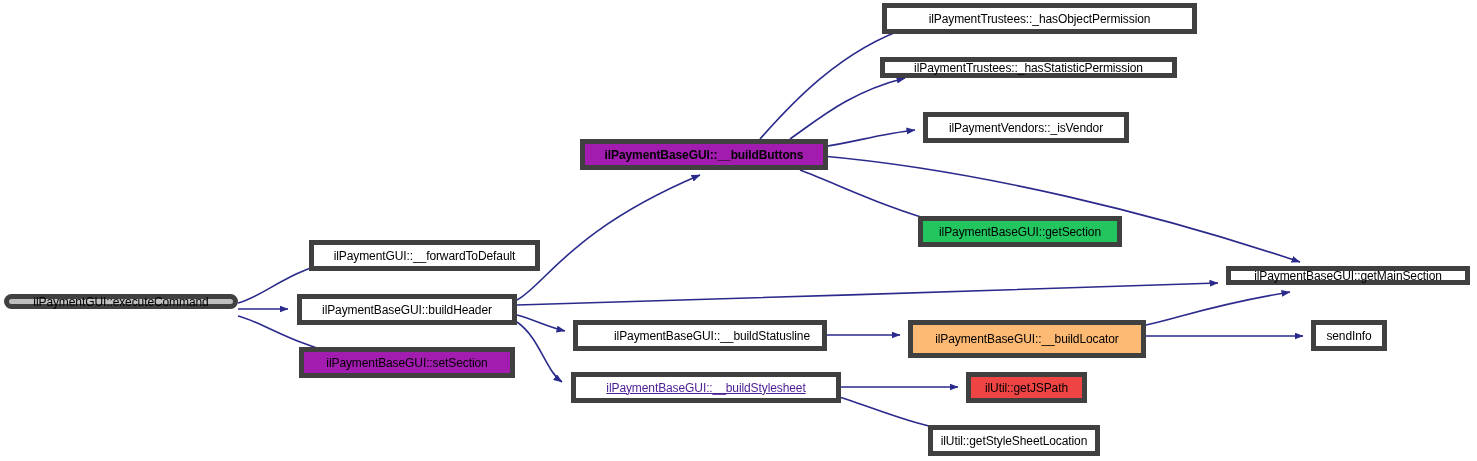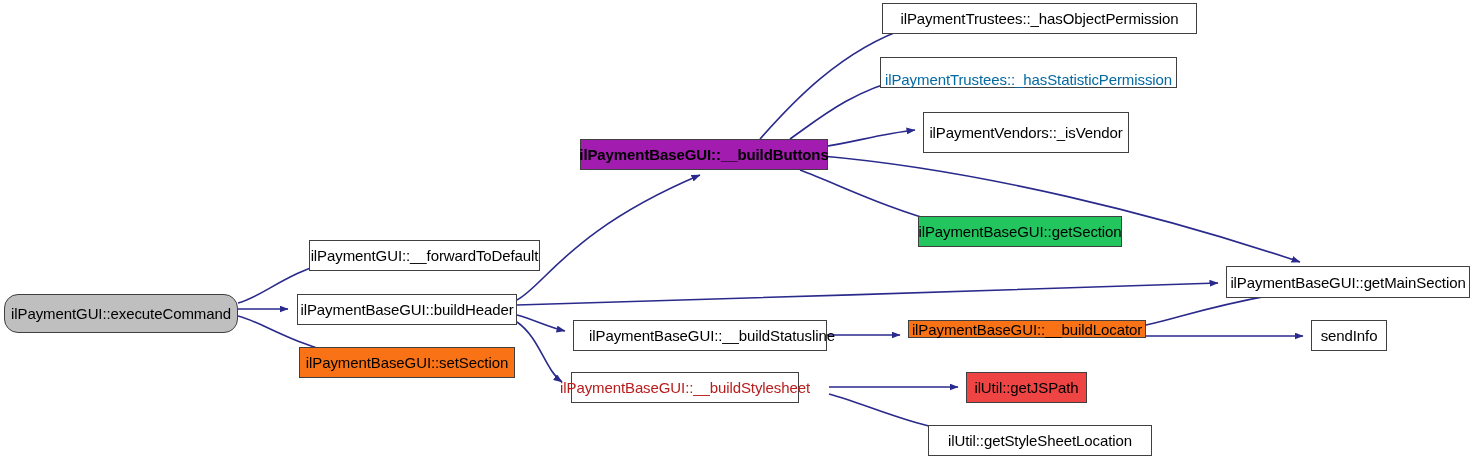--- a/index.html
+++ b/index.html
@@ -22,28 +22,28 @@
     position: absolute;
     left: 0;
     top: 0;
     width: 1477px;
     height: 461px;
     pointer-events: none;
   }
   .graph-node {
     position: absolute;
     box-sizing: border-box;
-    border: 1px solid #ef4444;
+    border: 5px solid #ef4444;
     background: #ffffff;
     display: flex;
     align-items: center;
     justify-content: center;
     white-space: nowrap;
     color: #000000;
-    font-size: 15px;
+    font-size: 12px;
     line-height: 1;
     letter-spacing: -0.1px;
     font-family: "Liberation Sans", "DejaVu Sans", sans-serif;
   }
   .graph-node.highlight {
     background: #bfbfbf;
   }
   .node-label {
     display: block;
     padding: 0 7px;
@@ -75,63 +75,63 @@
         <path d="M 822,156 C 980,170 1160,215 1300,262" fill="none" stroke="#2a2a8c" stroke-width="1.6" marker-end="url(#arrowhead)"></path>
         <path d="M 827,335 L 900,335" fill="none" stroke="#2a2a8c" stroke-width="1.6" marker-end="url(#arrowhead)"></path>
         <path d="M 1146,325 C 1180,318 1210,305 1290,292" fill="none" stroke="#2a2a8c" stroke-width="1.6" marker-end="url(#arrowhead)"></path>
         <path d="M 1146,336 L 1303,336" fill="none" stroke="#2a2a8c" stroke-width="1.6" marker-end="url(#arrowhead)"></path>
         <path d="M 829,387 L 958,387" fill="none" stroke="#2a2a8c" stroke-width="1.6" marker-end="url(#arrowhead)"></path>
         <path d="M 829,394 C 870,405 905,425 982,437" fill="none" stroke="#2a2a8c" stroke-width="1.6" marker-end="url(#arrowhead)"></path>
       </g>
   </svg>
 
   <div id="nodes-layer">
-      <div class="graph-node highlight" style="left: 4px; top: 294px; width: 234px; height: 39px; border-color: rgb(64, 64, 64); background: rgb(191, 191, 191); color: rgb(0, 0, 0); border-radius: 14px;">
+      <div class="graph-node highlight" style="left: 4px; top: 294px; width: 234px; height: 15px; border-color: rgb(64, 64, 64); background: rgb(191, 191, 191); color: rgb(0, 0, 0); border-radius: 14px;">
         <span class="node-label">ilPaymentGUI::executeCommand</span>
       </div>
       <div class="graph-node" style="left: 292px; top: 240px; width: 231px; height: 31px; border-color: rgb(64, 64, 64); background: rgb(255, 255, 255); color: rgb(0, 0, 0); margin-left: 17px;">
         <span class="node-label">ilPaymentGUI::__forwardToDefault</span>
       </div>
       <div class="graph-node" style="left: 297px; top: 294px; width: 220px; height: 31px; border-color: rgb(64, 64, 64); background: rgb(255, 255, 255); color: rgb(0, 0, 0); align-items: center;">
         <span class="node-label">ilPaymentBaseGUI::buildHeader</span>
       </div>
-      <div class="graph-node" style="left: 299px; top: 347px; width: 216px; height: 31px; border-color: rgb(64, 64, 64); background: #f97316; color: rgb(0, 0, 0);">
+      <div class="graph-node" style="left: 299px; top: 347px; width: 216px; height: 31px; border-color: rgb(64, 64, 64); background: #a21caf; color: rgb(0, 0, 0);">
         <span class="node-label">ilPaymentBaseGUI::setSection</span>
       </div>
       <div class="graph-node" style="left: 580px; top: 139px; width: 248px; height: 31px; border-color: rgb(64, 64, 64); background: #a21caf; color: rgb(0, 0, 0); font-weight: bold;">
         <span class="node-label">ilPaymentBaseGUI::__buildButtons</span>
       </div>
       <div class="graph-node" style="left: 573px; top: 320px; width: 254px; height: 31px; border-color: rgb(64, 64, 64); background: rgb(255, 255, 255); color: rgb(0, 0, 0); padding-left: 24px;">
         <span class="node-label">ilPaymentBaseGUI::__buildStatusline</span>
       </div>
-      <div class="graph-node" style="left: 571px; top: 372px; width: 228px; height: 31px; border-color: rgb(64, 64, 64); background: rgb(255, 255, 255); color: #b91c1c;">
+      <div class="graph-node" style="left: 571px; top: 372px; width: 270px; height: 31px; border-color: rgb(64, 64, 64); background: rgb(255, 255, 255); color: #4c1d95; text-decoration: underline;">
         <span class="node-label">ilPaymentBaseGUI::__buildStylesheet</span>
       </div>
       <div class="graph-node" style="left: 882px; top: 3px; width: 315px; height: 31px; border-color: rgb(64, 64, 64); background: rgb(255, 255, 255); color: rgb(0, 0, 0);">
         <span class="node-label">ilPaymentTrustees::_hasObjectPermission</span>
       </div>
-      <div class="graph-node" style="left: 880px; top: 57px; width: 297px; height: 31px; border-color: rgb(64, 64, 64); background: rgb(255, 255, 255); color: #0369a1; align-items: flex-end;">
+      <div class="graph-node" style="left: 880px; top: 57px; width: 297px; height: 21px; border-color: rgb(64, 64, 64); background: rgb(255, 255, 255); color: #000000;">
         <span class="node-label">ilPaymentTrustees::_hasStatisticPermission</span>
       </div>
-      <div class="graph-node" style="left: 923px; top: 112px; width: 206px; height: 41px; border-color: rgb(64, 64, 64); background: rgb(255, 255, 255); color: rgb(0, 0, 0);">
+      <div class="graph-node" style="left: 923px; top: 112px; width: 206px; height: 31px; border-color: rgb(64, 64, 64); background: rgb(255, 255, 255); color: rgb(0, 0, 0);">
         <span class="node-label">ilPaymentVendors::_isVendor</span>
       </div>
       <div class="graph-node" style="left: 918px; top: 216px; width: 204px; height: 31px; border-color: rgb(64, 64, 64); background: #22c55e; color: rgb(0, 0, 0);">
         <span class="node-label">ilPaymentBaseGUI::getSection</span>
       </div>
-      <div class="graph-node" style="left: 908px; top: 320px; width: 238px; height: 18px; border-color: rgb(64, 64, 64); background: #f97316; color: rgb(0, 0, 0);">
+      <div class="graph-node" style="left: 908px; top: 320px; width: 238px; height: 38px; border-color: rgb(64, 64, 64); background: #fdba74; color: rgb(0, 0, 0);">
         <span class="node-label">ilPaymentBaseGUI::__buildLocator</span>
       </div>
       <div class="graph-node" style="left: 966px; top: 372px; width: 121px; height: 31px; border-color: rgb(64, 64, 64); background: #ef4444; color: rgb(0, 0, 0);">
         <span class="node-label">ilUtil::getJSPath</span>
       </div>
-      <div class="graph-node" style="left: 928px; top: 425px; width: 224px; height: 31px; border-color: rgb(64, 64, 64); background: rgb(255, 255, 255); color: rgb(0, 0, 0);">
+      <div class="graph-node" style="left: 928px; top: 425px; width: 172px; height: 31px; border-color: rgb(64, 64, 64); background: rgb(255, 255, 255); color: rgb(0, 0, 0);">
         <span class="node-label">ilUtil::getStyleSheetLocation</span>
       </div>
-      <div class="graph-node" style="left: 1226px; top: 266px; width: 244px; height: 32px; border-color: rgb(64, 64, 64); background: rgb(255, 255, 255); color: rgb(0, 0, 0); text-align: center;">
+      <div class="graph-node" style="left: 1226px; top: 266px; width: 244px; height: 19px; border-color: rgb(64, 64, 64); background: rgb(255, 255, 255); color: rgb(0, 0, 0); text-align: center;">
         <span class="node-label">ilPaymentBaseGUI::getMainSection</span>
       </div>
       <div class="graph-node" style="left: 1311px; top: 320px; width: 76px; height: 31px; border-color: rgb(64, 64, 64); background: rgb(255, 255, 255); color: rgb(0, 0, 0); text-align: right;">
         <span class="node-label">sendInfo</span>
       </div>
     </div>
 
 </div>
 
 </body></html>

